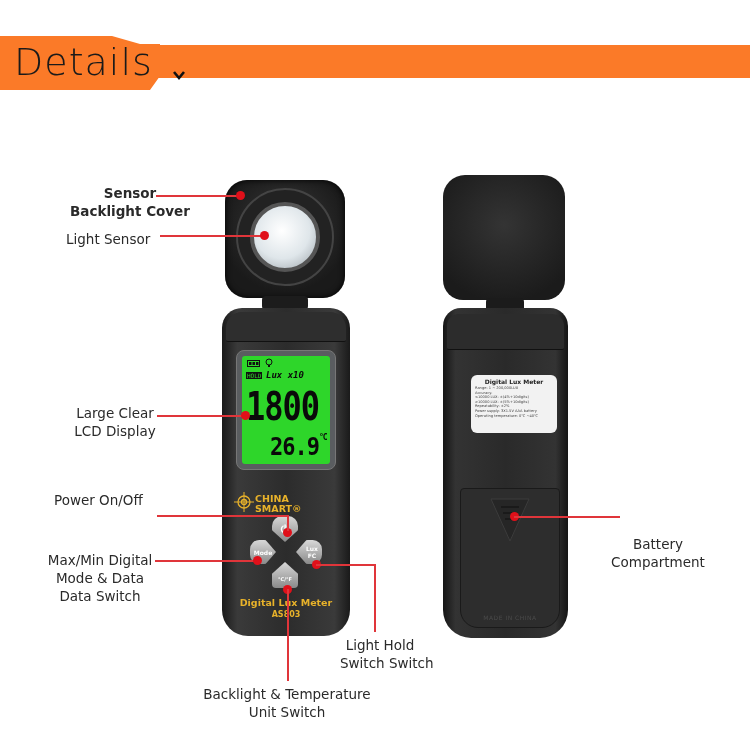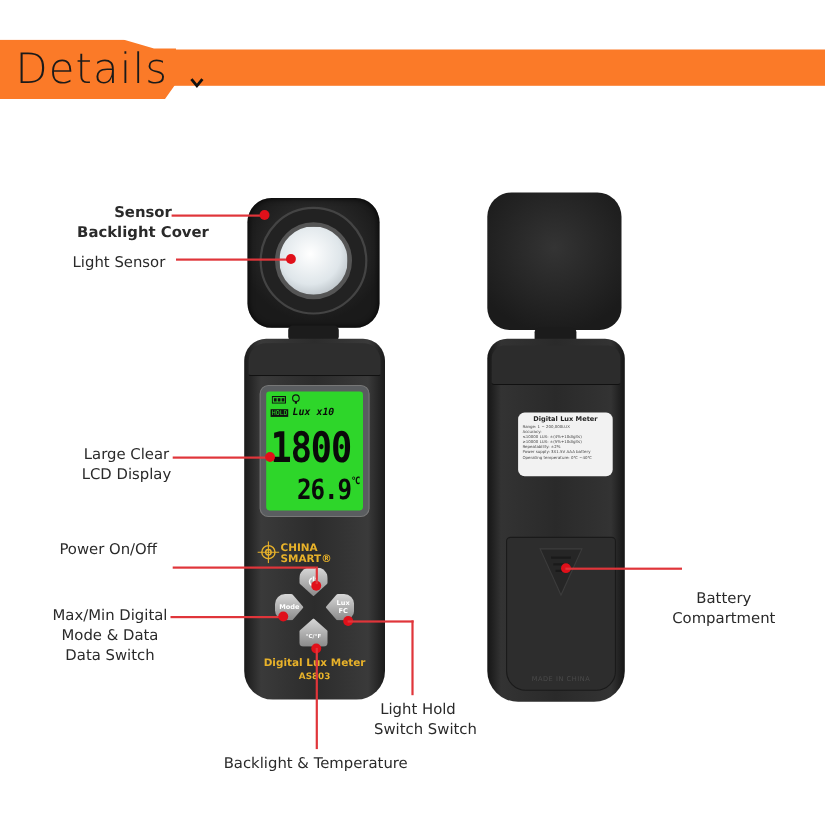--- a/index.html
+++ b/index.html
@@ -192,20 +192,21 @@
 <div class="vline" style="left:374px;top:564px;height:68px;"></div>
 <div class="label" style="left:340px;top:636px;width:80px;">
   <div>Light Hold</div>
   <div>Switch Switch</div>
 </div>
 
 <div class="dot" style="left:283px;top:585px;"></div>
 <div class="vline" style="left:287px;top:589px;height:92px;"></div>
 <div class="label" style="left:202px;top:685px;width:170px;">
   <div>Backlight &amp; Temperature</div>
+  <div>Unit Switch</div>
 </div>
 
 <div class="dot" style="left:510px;top:512px;"></div>
 <div class="line" style="left:514px;top:516px;width:106px;"></div>
 <div class="label" style="left:608px;top:507px;width:100px;margin-top:28px;">
   <div>Battery</div>
   <div>Compartment</div>
 </div>
 
 </body></html>

